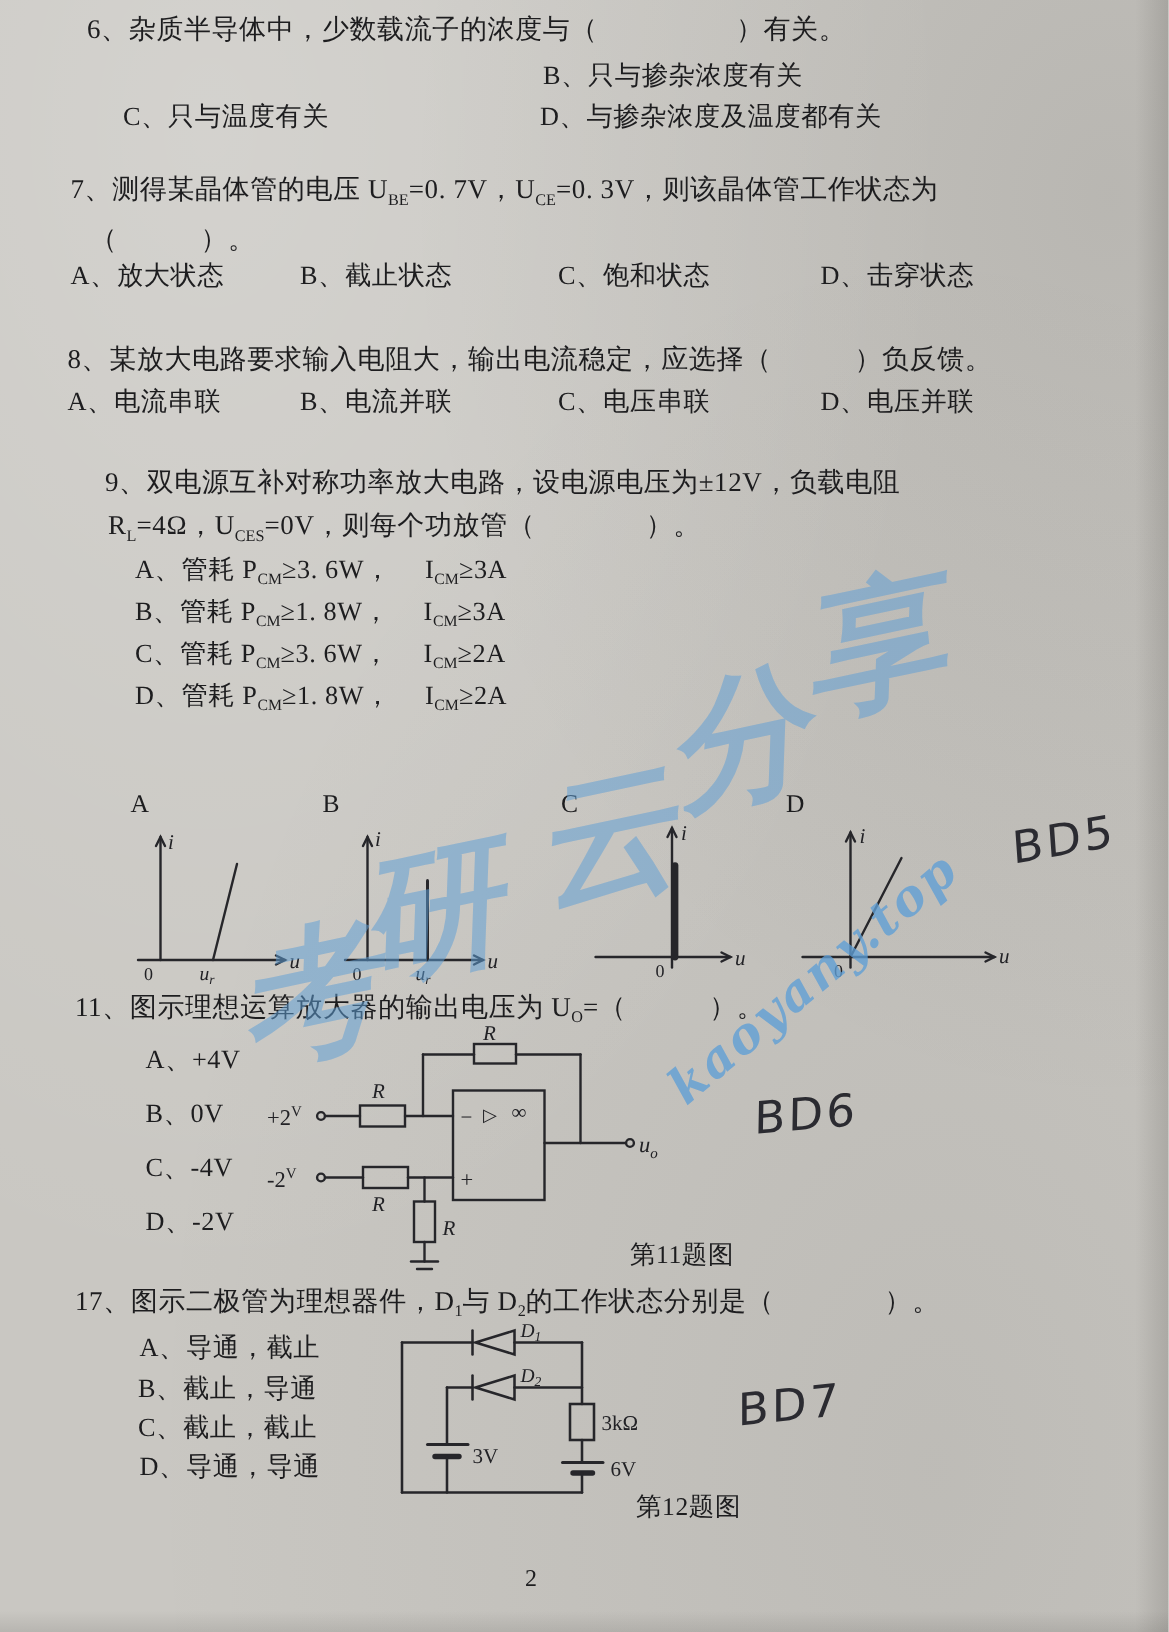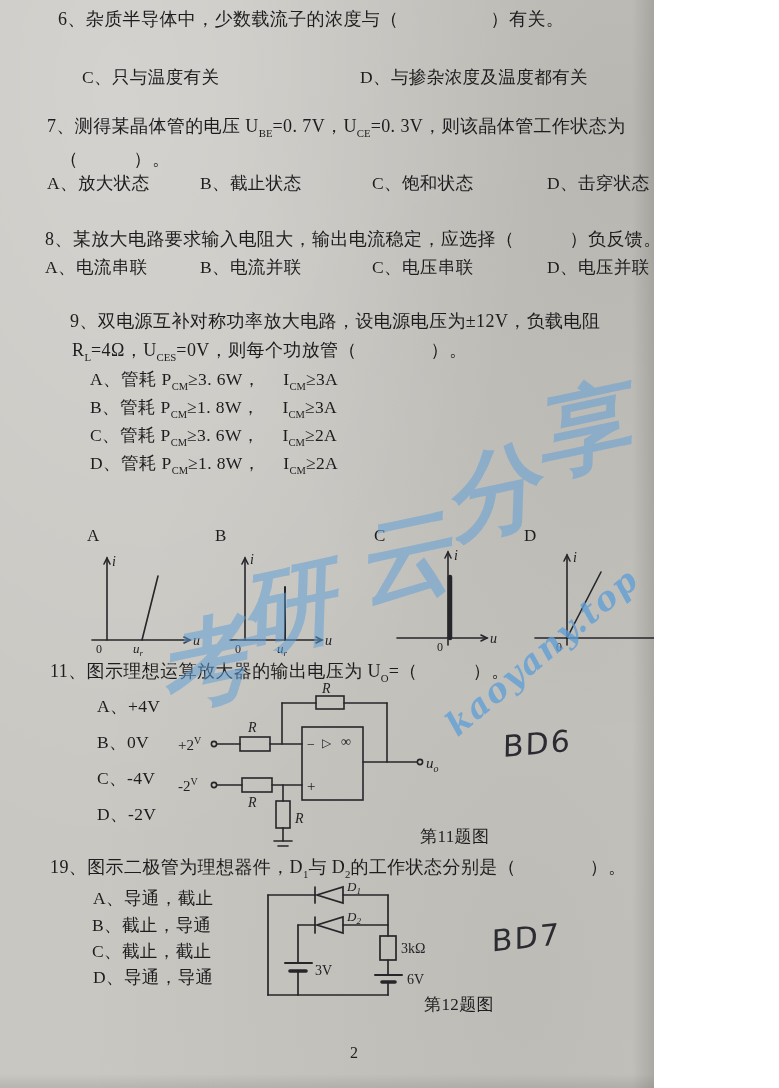--- a/index.html
+++ b/index.html
@@ -1,18 +1,18 @@
 <!DOCTYPE html>
 <html><head>
 <meta charset="utf-8">
 <style>
   html,body{margin:0;padding:0;}
   .page{
     position:relative;
-    width:654px;height:1088px;
+    width:779px;height:1088px;
     overflow:hidden;
     font-family:"Liberation Serif","DejaVu Serif",serif;
     color:#1d1d1f;
     background:
       radial-gradient(ellipse at 18% 8%, rgba(255,255,255,.20), transparent 55%),
       radial-gradient(ellipse at 80% 90%, rgba(40,38,35,.07), transparent 60%),
       radial-gradient(ellipse at 95% 12%, rgba(40,38,35,.10), transparent 45%),
       #c9c7c2;
     text-decoration: underline;
   }
@@ -38,20 +38,21 @@
   .wm-site{font-size:33px;letter-spacing:2px;opacity:.78;transform:rotate(-40deg);}
 </style>
 </head>
 <body>
 
 <div class="page">
   <div class="edge-r"></div>
   <div class="edge-b"></div>
 
   <div class="t" style="left:58px;top:9px">6、杂质半导体中，少数载流子的浓度与（　　　　　）有关。</div>
+  <div class="t opt" style="left:362px;top:40px">B、只与掺杂浓度有关</div>
   <div class="t opt" style="left:82px;top:67px">C、只与温度有关</div>
   <div class="t opt" style="left:360px;top:67px">D、与掺杂浓度及温度都有关</div>
 
   <div class="t" style="left:47px;top:116px"><span>7、测得某晶体管的电压 U</span><sub>BE</sub><span>=0. 7V，U</span><sub>CE</sub><span>=0. 3V，则该晶体管工作状态为</span></div>
   <div class="t" style="left:60px;top:149px">（　　　）。</div>
   <div class="t opt" style="left:47px;top:173px">A、放大状态</div>
   <div class="t opt" style="left:200px;top:173px">B、截止状态</div>
   <div class="t opt" style="left:372px;top:173px">C、饱和状态</div>
   <div class="t opt" style="left:547px;top:173px">D、击穿状态</div>
 
@@ -171,21 +172,21 @@
     <text x="125" y="140" font-size="14" font-style="italic">R</text>
     <text x="137" y="66" font-size="14">−</text>
     <text x="137" y="108" font-size="15">+</text>
     <text x="152" y="64" font-size="12">▷</text>
     <text x="171" y="63" font-size="14">∞</text>
     <text x="256" y="85" font-size="15" font-style="italic"><tspan>u</tspan><tspan dy="4" font-size="10">o</tspan></text>
   </svg>
 
   <div class="t caption" style="left:420px;top:827px">第11题图</div>
 
-  <div class="t" style="left:50px;top:857px"><span>19、图示二极管为理想器件，D</span><sub>1</sub><span>与 D</span><sub>2</sub><span>的工作状态分别是（　　　　）。</span></div>
+  <div class="t" style="left:50px;top:857px"><span>17、图示二极管为理想器件，D</span><sub>1</sub><span>与 D</span><sub>2</sub><span>的工作状态分别是（　　　　）。</span></div>
   <div class="t opt" style="left:93px;top:888px">A、导通，截止</div>
   <div class="t opt" style="left:92px;top:915px">B、截止，导通</div>
   <div class="t opt" style="left:92px;top:941px">C、截止，截止</div>
   <div class="t opt" style="left:93px;top:967px">D、导通，导通</div>
 
   <svg style="left:262px;top:880px" width="212" height="126" viewBox="0 0 212 126">
     <g stroke="#26262a" stroke-width="1.7" fill="none" stroke-linecap="round">
 
       <line x1="6" y1="15" x2="53" y2="15"></line>
       <line x1="6" y1="15" x2="6" y2="115"></line>

